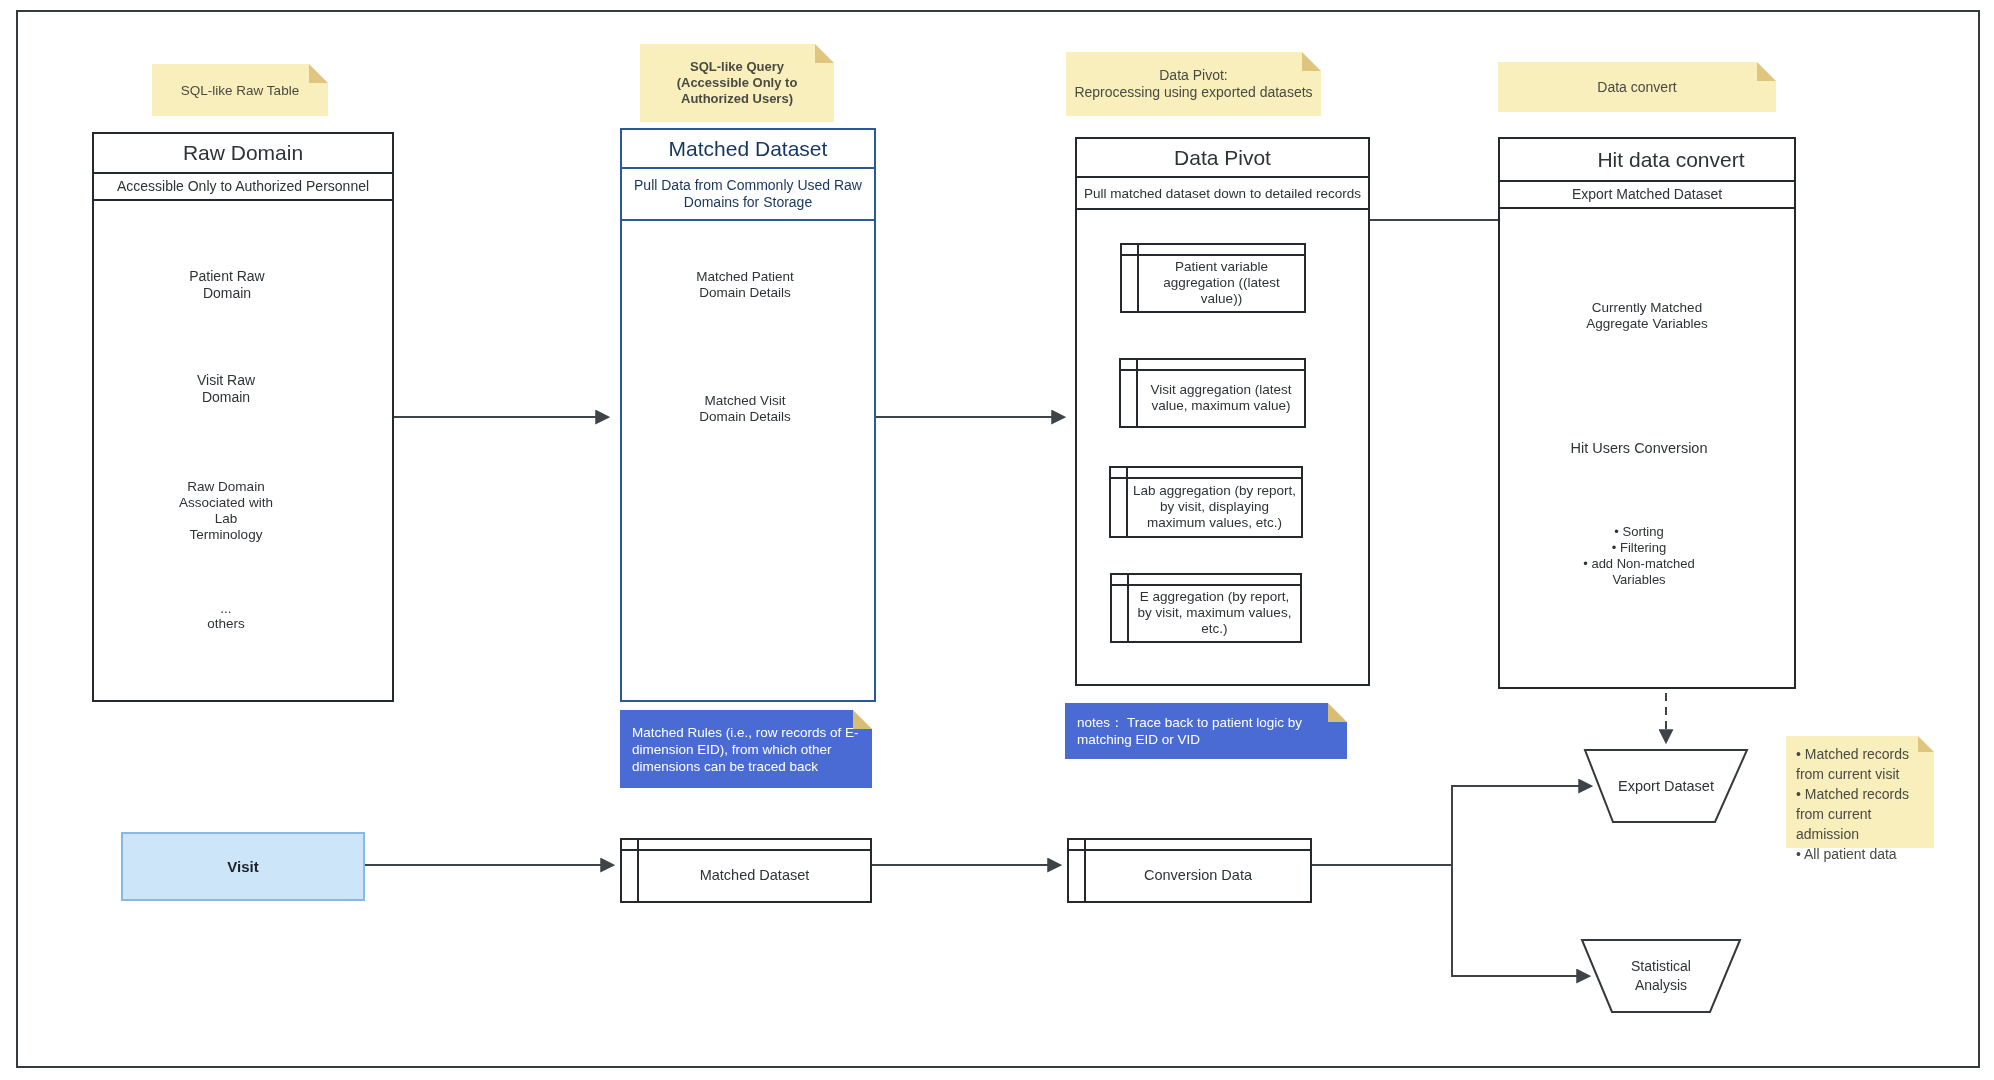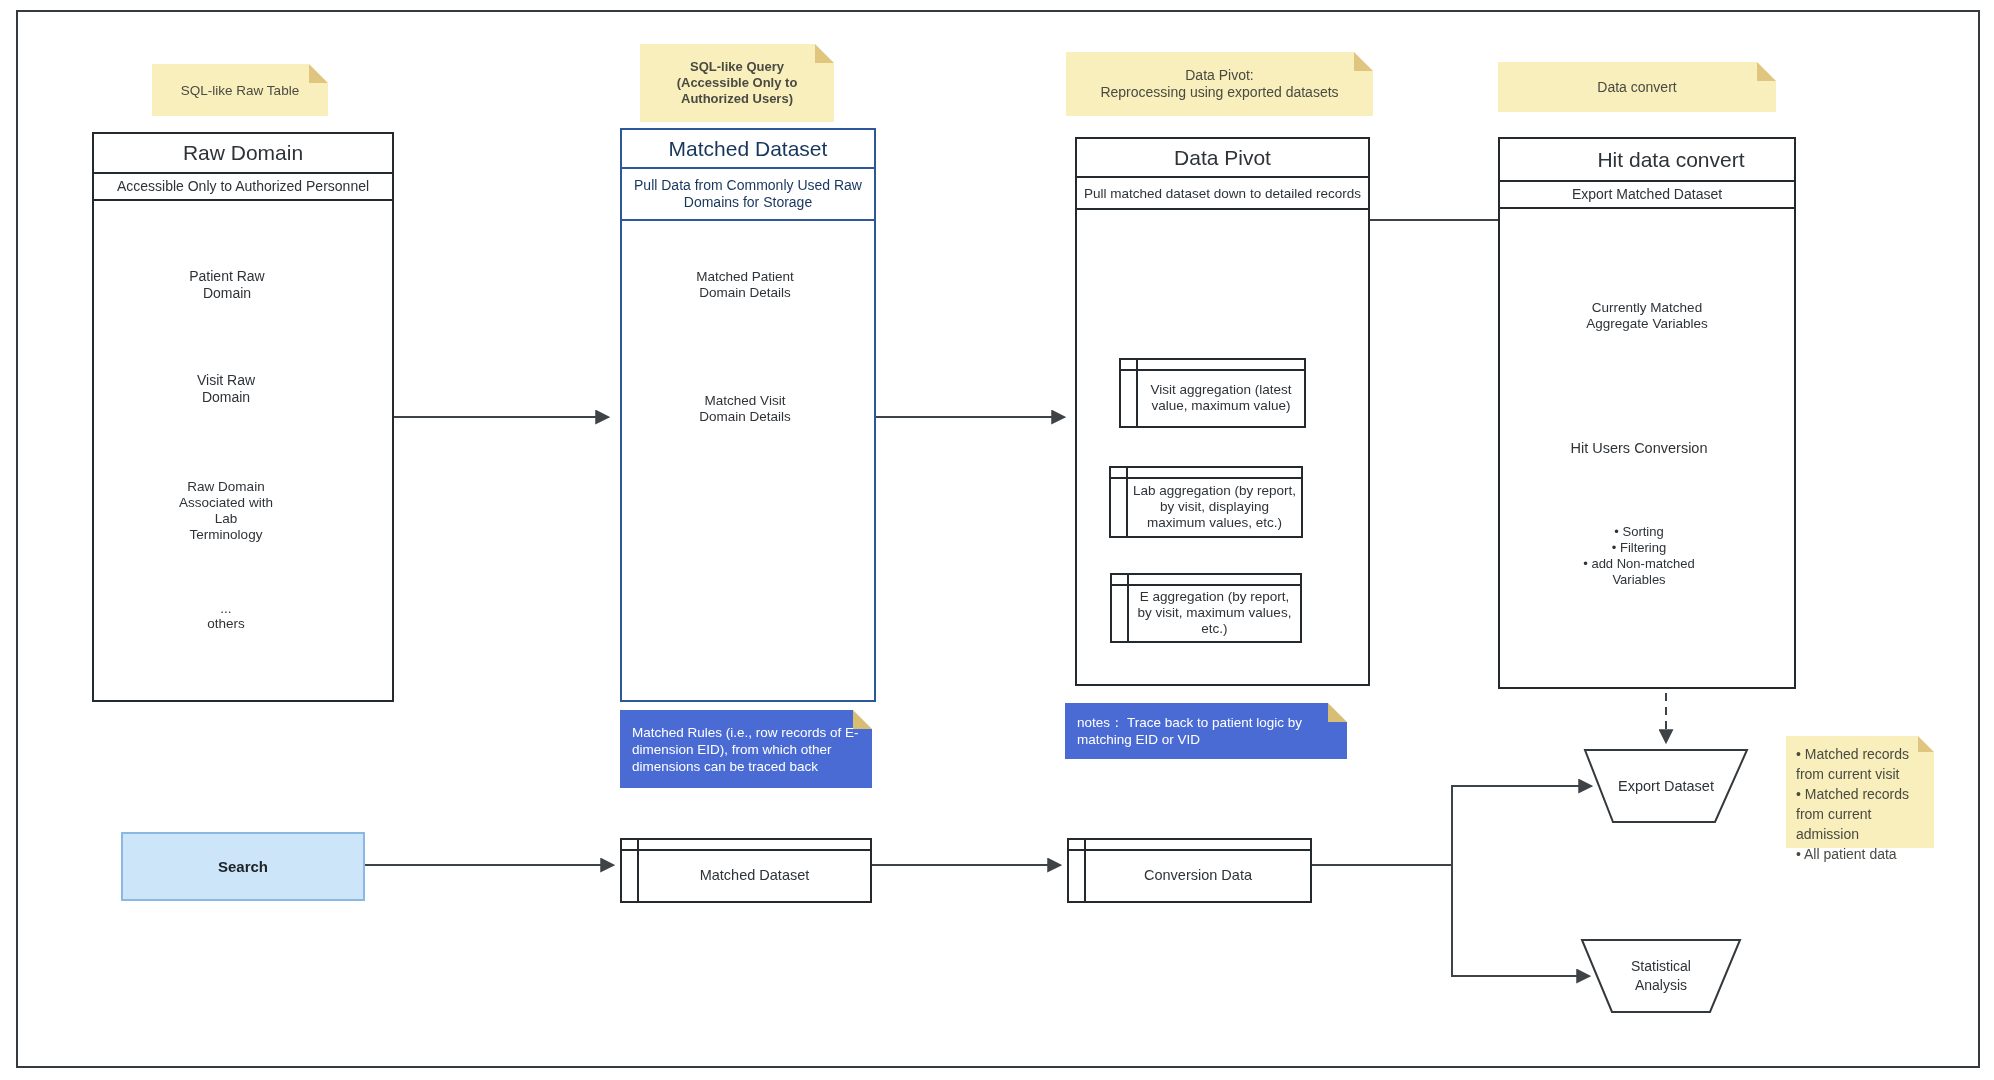--- a/index.html
+++ b/index.html
@@ -122,21 +122,21 @@
   <div class="note" style="left:152px;top:64px;width:176px;height:52px;">
     <span class="fold"></span>
     <div class="txt" style="font-size:13.5px;">SQL-like Raw Table</div>
   </div>
   <div class="note" style="left:640px;top:44px;width:194px;height:78px;">
     <span class="fold"></span>
     <div class="txt pre" style="font-size:13px;line-height:16px;font-weight:bold;">SQL-like Query
 (Accessible Only to
 Authorized Users)</div>
   </div>
-  <div class="note" style="left:1066px;top:52px;width:307px;height:64px;">
+  <div class="note" style="left:1066px;top:52px;width:255px;height:64px;">
     <span class="fold"></span>
     <div class="txt pre" style="font-size:14px;line-height:17px;">Data Pivot:
 Reprocessing using exported datasets</div>
   </div>
   <div class="note" style="left:1498px;top:62px;width:278px;height:50px;">
     <span class="fold"></span>
     <div class="txt" style="font-size:14px;">Data  convert</div>
   </div>
 
   <div class="panel" style="left:92px;top:132px;width:298px;height:566px;">
@@ -160,20 +160,23 @@
 
   <div class="note blue" style="left:620px;top:710px;width:252px;height:78px;">
     <span class="fold"></span>
     <div class="txt" style="font-size:13.5px;line-height:17px;">Matched Rules (i.e., row records of E-dimension EID), from which other dimensions can be traced back</div>
   </div>
 
   <div class="panel" style="left:1075px;top:137px;width:291px;height:545px;">
     <div class="hd" style="height:37px;">Data Pivot</div>
     <div class="sub" style="height:32px;font-size:13.5px;line-height:15px;">Pull matched dataset down to detailed records</div>
   </div>
+  <div class="tbl" style="left:1120px;top:243px;width:186px;height:70px;">
+    <div class="lbl" style="font-size:13.5px;line-height:16px;">Patient variable aggregation ((latest value))</div>
+  </div>
   <div class="tbl" style="left:1119px;top:358px;width:187px;height:70px;">
     <div class="lbl" style="font-size:13.5px;line-height:16px;">Visit aggregation (latest value, maximum value)</div>
   </div>
   <div class="tbl" style="left:1109px;top:466px;width:194px;height:72px;">
     <div class="lbl" style="font-size:13.5px;line-height:16px;">Lab aggregation (by report, by visit, displaying maximum values, etc.)</div>
   </div>
   <div class="tbl" style="left:1110px;top:573px;width:192px;height:70px;">
     <div class="lbl" style="font-size:13.5px;line-height:16px;">E aggregation (by report, by visit, maximum values, etc.)</div>
   </div>
   <div class="note blue" style="left:1065px;top:703px;width:282px;height:56px;">
@@ -184,21 +187,21 @@
   <div class="panel" style="left:1498px;top:137px;width:294px;height:548px;">
     <div class="hd" style="height:41px;padding-left:48px;">Hit data convert</div>
     <div class="sub" style="height:27px;">Export Matched Dataset</div>
   </div>
   <div class="shape-lbl" style="left:1580px;top:292px;width:134px;height:48px;font-size:13.5px;line-height:16px;">Currently Matched Aggregate Variables</div>
   <div class="shape-lbl" style="left:1559px;top:438px;width:160px;height:20px;font-size:14.5px;">Hit Users Conversion</div>
   <div class="shape-lbl pre" style="left:1572px;top:524px;width:134px;height:64px;font-size:13px;line-height:16px;">• Sorting
 • Filtering
 • add Non-matched Variables</div>
 
-  <div class="search" style="left:121px;top:832px;width:240px;height:65px;">Search</div>
+  <div class="search" style="left:121px;top:832px;width:240px;height:65px;">Visit</div>
   <div class="tbl" style="left:620px;top:838px;width:252px;height:65px;">
     <div class="lbl" style="font-size:14.5px;">Matched Dataset</div>
   </div>
   <div class="tbl" style="left:1067px;top:838px;width:245px;height:65px;">
     <div class="lbl" style="font-size:14.5px;">Conversion Data</div>
   </div>
   <div class="shape-lbl" style="left:1598px;top:776px;width:136px;height:20px;font-size:14.5px;">Export Dataset</div>
   <div class="shape-lbl pre" style="left:1606px;top:954px;width:110px;height:44px;font-size:14px;line-height:19px;">Statistical
 Analysis</div>
 

